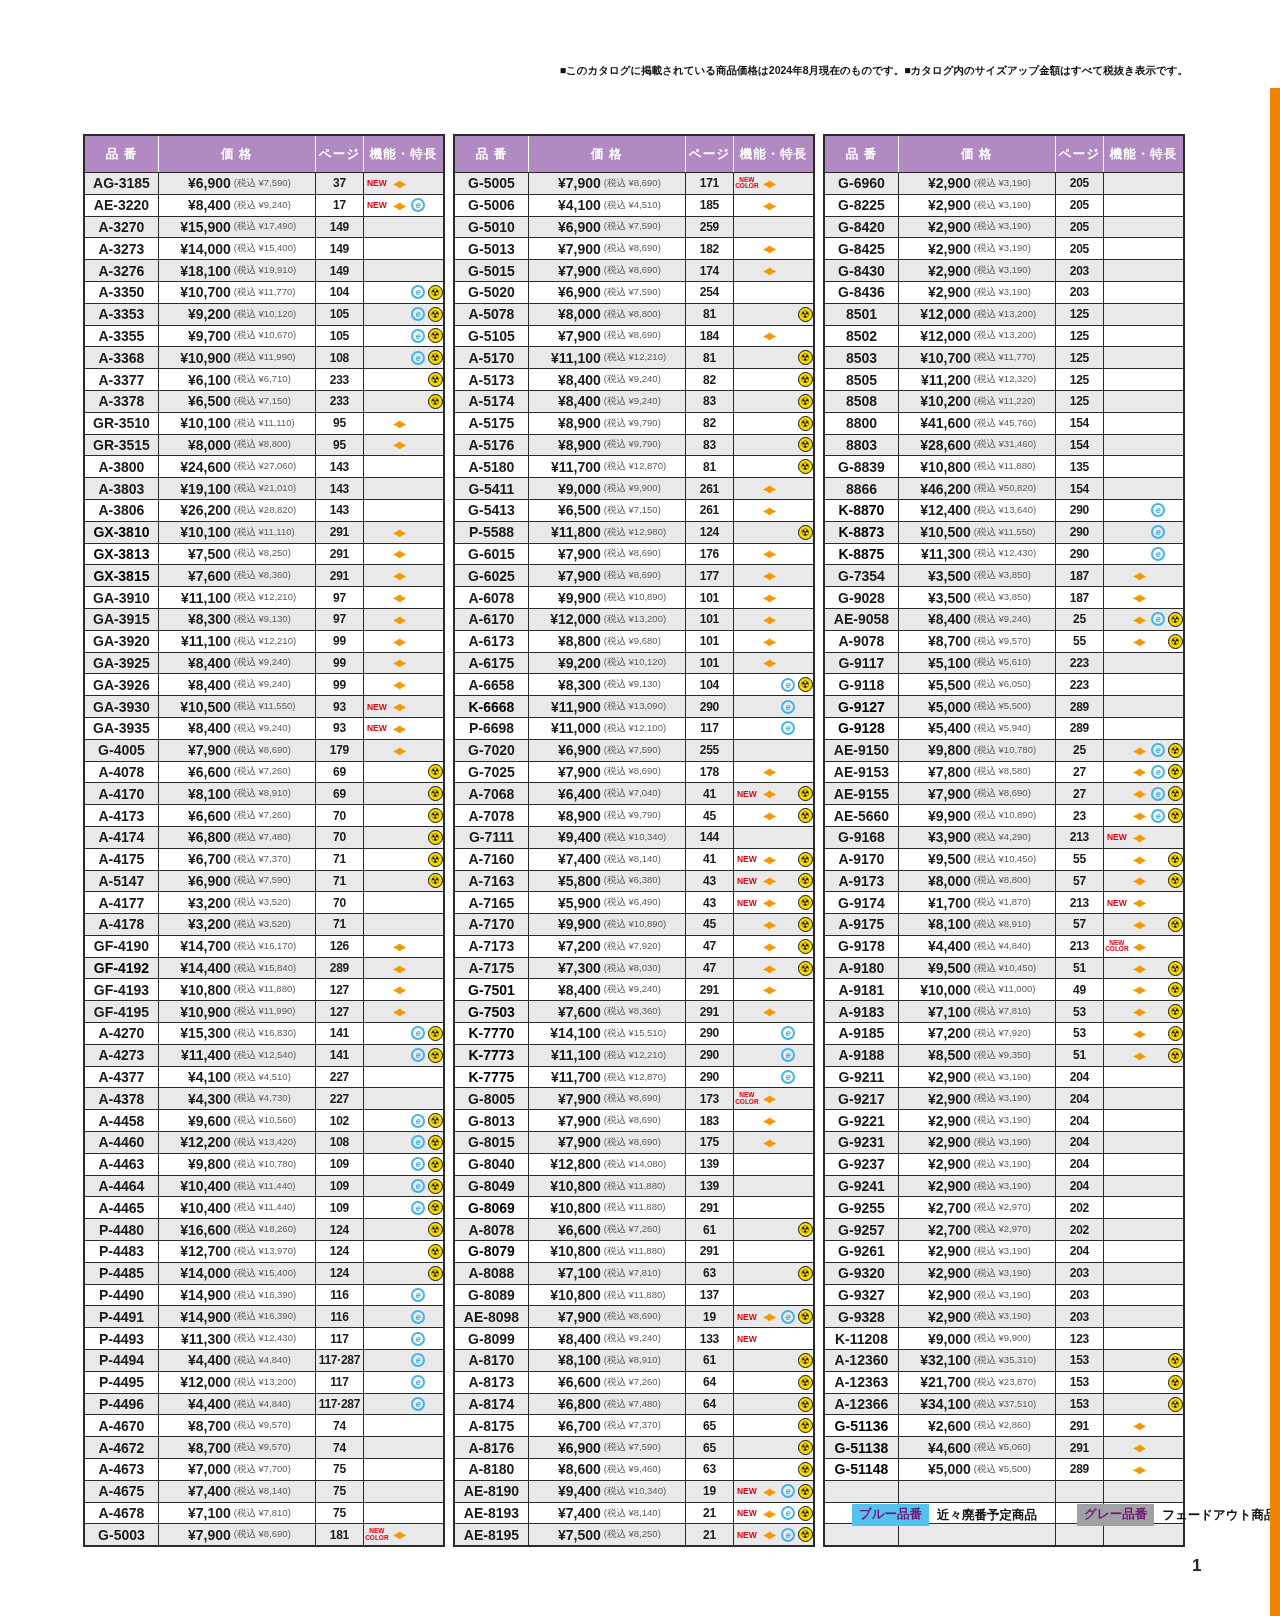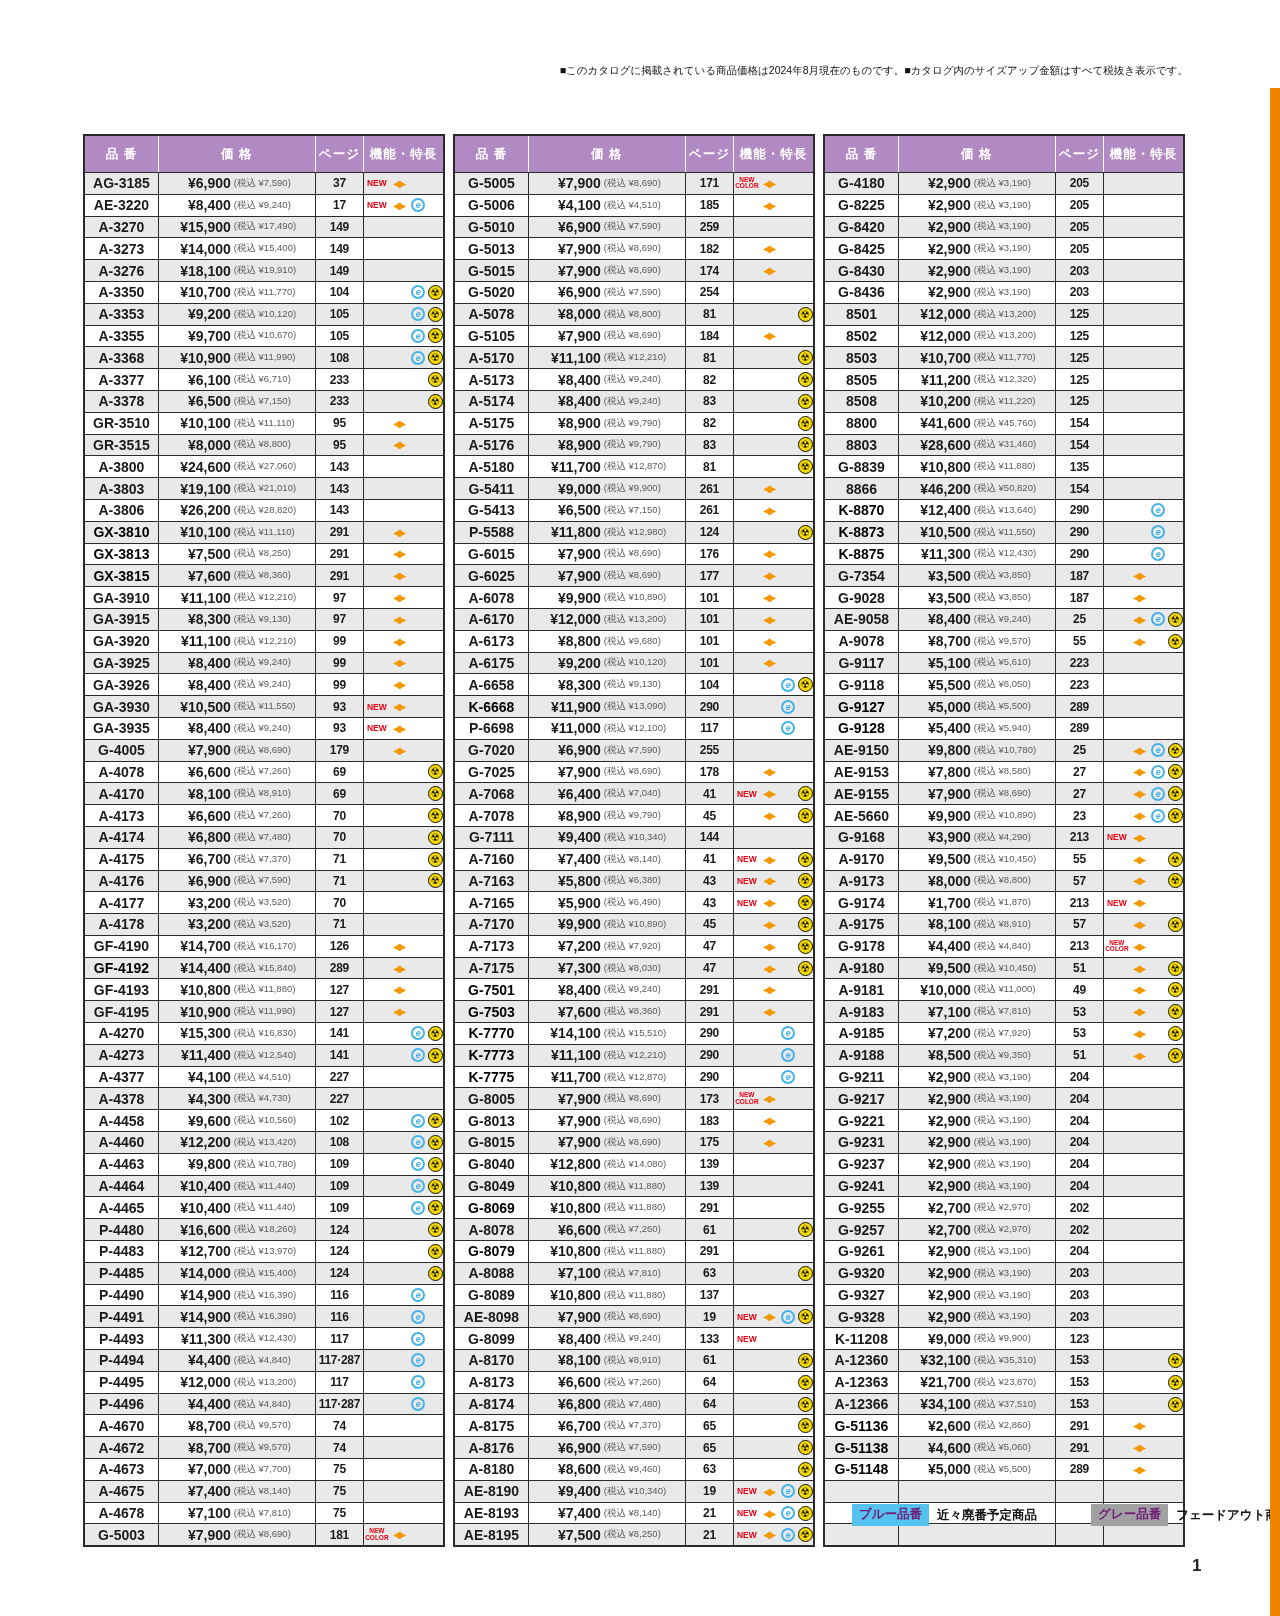--- a/index.html
+++ b/index.html
@@ -1,18 +1,18 @@
 <!DOCTYPE html>
 <html><head>
 <meta charset="utf-8">
 <style>
   html,body{margin:0;padding:0;}
   body{width:1280px;height:1616px;background:#fff;position:relative;
        font-family:"Liberation Sans","DejaVu Sans",sans-serif;color:#1a1a1a;overflow:hidden;}
-  .note{position:absolute;top:64px;right:92px;font-size:10.5px;font-weight:normal;color:#111;white-space:nowrap;}
+  .note{position:absolute;top:64px;right:92px;font-size:10.5px;font-weight:bold;color:#111;white-space:nowrap;}
   .tables{position:absolute;top:134px;left:83px;display:flex;gap:8px;}
   table{border-collapse:collapse;table-layout:fixed;width:362px;border:2px solid #2a2a2a;background:#fff;}
   col.c1{width:74px}col.c2{width:156px}col.c3{width:48px}col.c4{width:80px}
   th{background:#b28ac3;color:#fff;font-size:12.5px;font-weight:bold;height:34px;
      border-left:1px solid #6d28d9;border-right:1px solid #fff;border-bottom:1px solid #2a2a2a;letter-spacing:1px;}
   th:first-child{border-left:none}th:last-child{border-right:none}
   td{border:1px solid #2a2a2a;height:20.8px;padding:0;overflow:hidden;white-space:nowrap;}
   tbody tr:nth-child(odd) td{background:#e9e9ea;}
   td.code{font-weight:bold;font-size:14px;text-align:center;}
   td.code.gray{color:#000000;}
@@ -29,21 +29,21 @@
   .newcolor{color:#e60012;font-size:6.5px;font-weight:bold;line-height:6.5px;text-align:center;}
   .arr{color:#f39800;font-size:10px;font-weight:bold;letter-spacing:-2px;padding-right:2px;}
   .eco{display:inline-block;width:10px;height:10px;border:2px solid #45b2e8;border-radius:50%;
        color:#45b2e8;font-size:9px;font-weight:bold;line-height:10px;text-align:center;font-style:italic;}
   .anti{display:inline-block;width:13px;height:13px;background:#f5d900;border:1px solid #111;border-radius:50%;
         color:#111;font-size:10px;line-height:13px;text-align:center;font-weight:bold;}
   .legend{position:absolute;top:1504px;left:852px;display:flex;align-items:center;font-size:12.5px;font-weight:bold;white-space:nowrap;}
   .badge{color:#701a75;padding:2px 7px 3px;font-size:12.5px;}
   .badge-blue{background:#55c1ef;}
   .badge-gray{background:#a0a1a3;text-align:right;}
-  .ltext{margin:0 24px 0 8px;color:#111;}
+  .ltext{margin:0 10px 0 8px;color:#111;}
   .ltext2{margin-left:8px;color:#111;}
   .gap{width:30px;}
   .pagenum{position:absolute;left:1192px;top:1556px;font-size:17px;font-weight:bold;color:#222;}
   .sidebar{position:absolute;right:0;top:88px;width:10px;height:1528px;background:#f08300;}
 </style>
 </head>
 <body>
 
 <div class="page">
   <div class="note">■このカタログに掲載されている商品価格は2024年8月現在のものです。■カタログ内のサイズアップ金額はすべて税抜き表示です。</div>
@@ -705,21 +705,21 @@
                 <span class="slot s1"></span>
                 <span class="slot s2"></span>
                 <span class="slot s3"></span>
                 <span class="slot s4">
                   <span class="anti">☢</span>
                 </span>
               </div>
             </td>
           </tr>
           <tr>
-            <td class="code">A-4176</td>
+            <td class="code">A-5147</td>
             <td class="price">
               <div class="pw">
                 <span class="pm">¥6,900</span>
                 <span class="pt">(税込 ¥7,590)</span>
               </div>
             </td>
             <td class="page">71</td>
             <td class="feat">
               <div class="fw">
                 <span class="slot s1"></span>
@@ -2664,21 +2664,21 @@
       <thead>
           <tr>
         <th>品 番</th>
         <th>価 格</th>
         <th>ページ</th>
         <th>機能・特長</th>
       </tr>
         </thead>
       <tbody>
           <tr>
-            <td class="code">G-4180</td>
+            <td class="code">G-6960</td>
             <td class="price">
               <div class="pw">
                 <span class="pm">¥2,900</span>
                 <span class="pt">(税込 ¥3,190)</span>
               </div>
             </td>
             <td class="page">205</td>
             <td class="feat">
               <div class="fw">
                 <span class="slot s1"></span>

